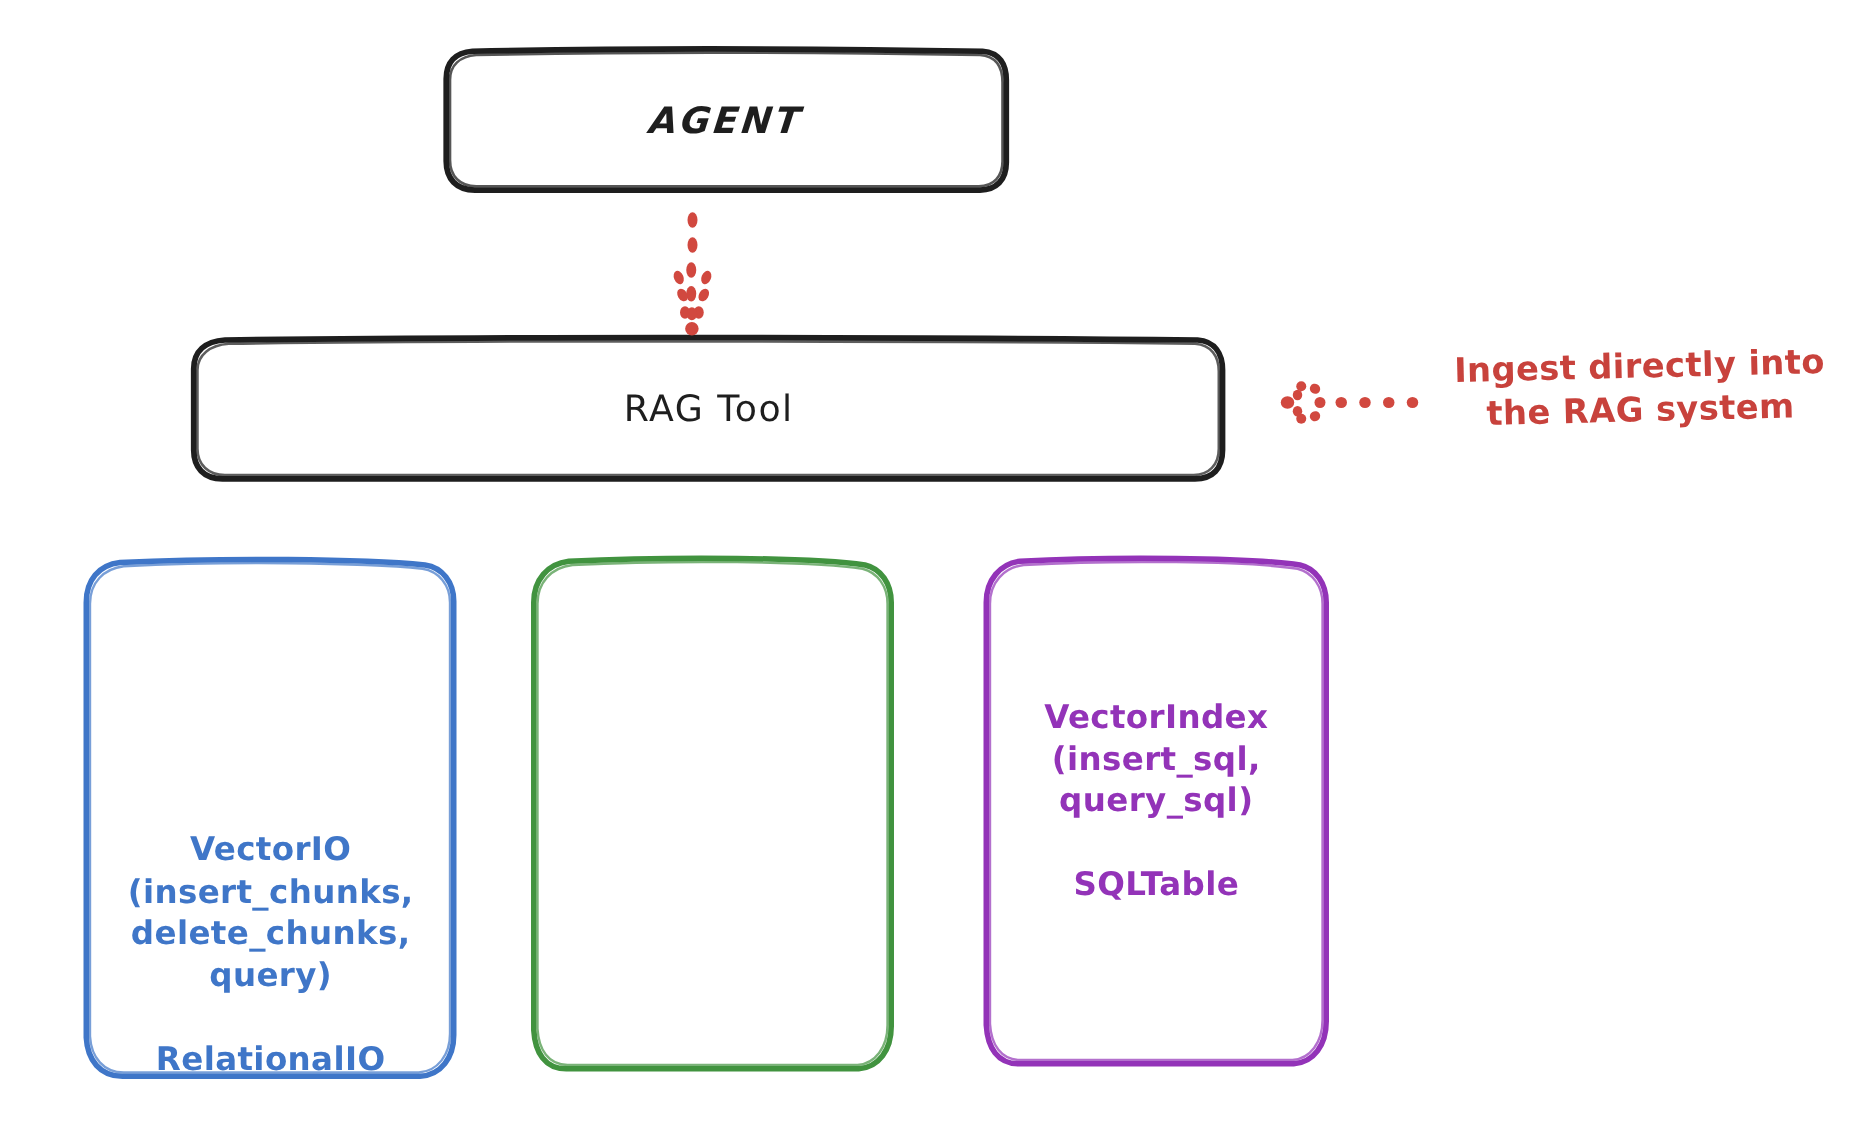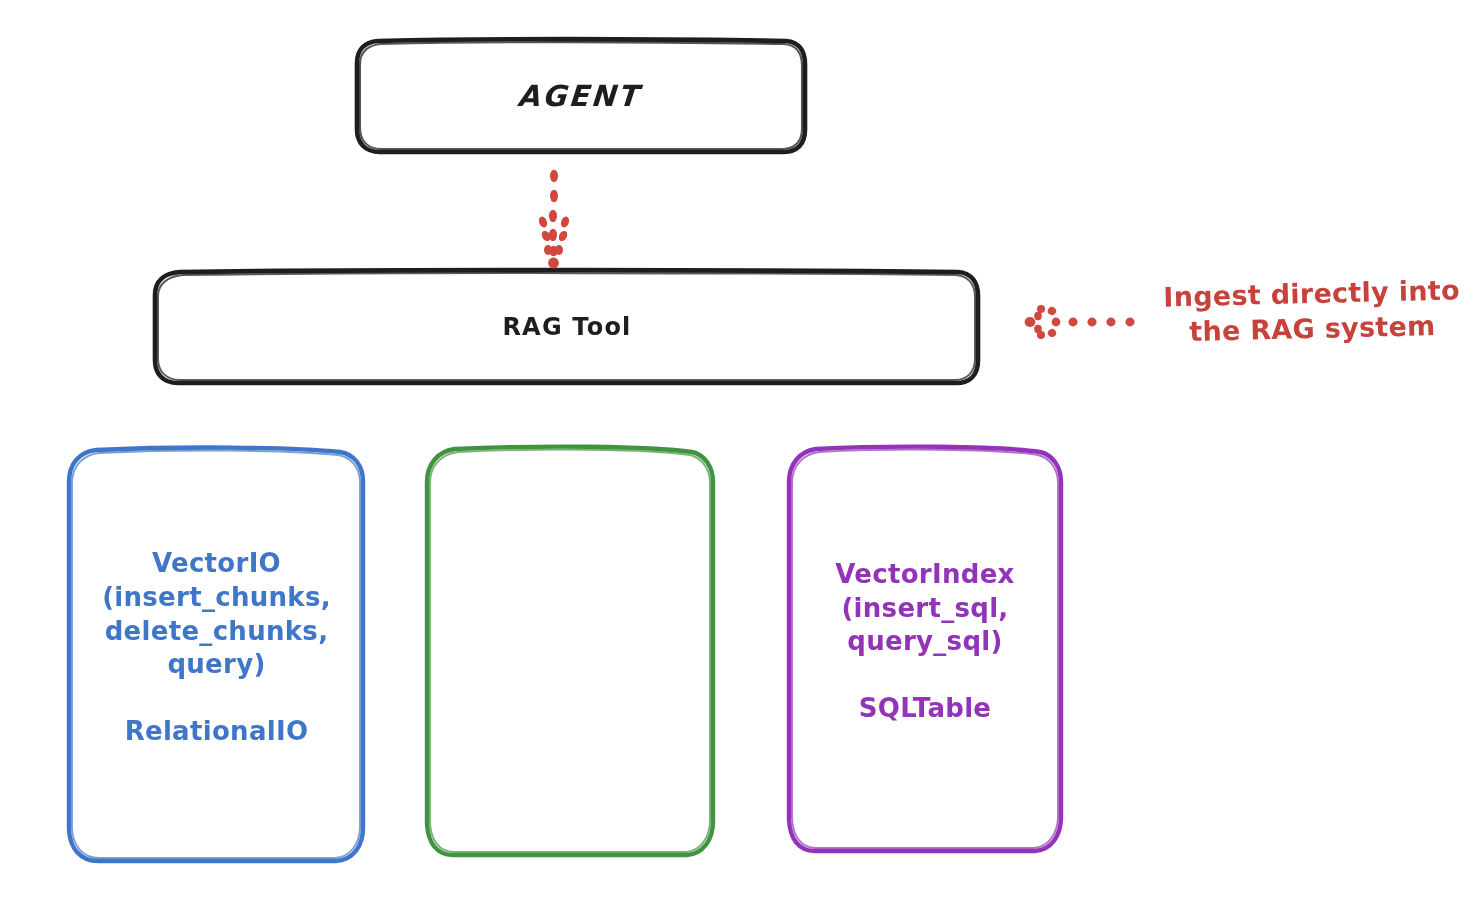--- a/index.html
+++ b/index.html
@@ -58,32 +58,33 @@
   }
 
   
   #ragtool-node {
     left: 154px;
     top: 271px;
     width: 826px;
     height: 113px;
   }
   #ragtool-node .node-label {
-    font-size: 24px;
-    font-weight: 700;
+    font-size: 29px;
+    font-weight: 400;
     color: #1e1e1e;
     letter-spacing: 1.2px;
   }
 
   
   #vectorio-node {
     left: 69px;
     top: 448px;
     width: 295px;
     height: 415px;
+    justify-content: flex-end;
   }
   #keyvalueio-node {
     left: 427px;
     top: 448px;
     width: 286px;
     height: 408px;
   }
   #relationalio-node {
     left: 789px;
     top: 448px;

